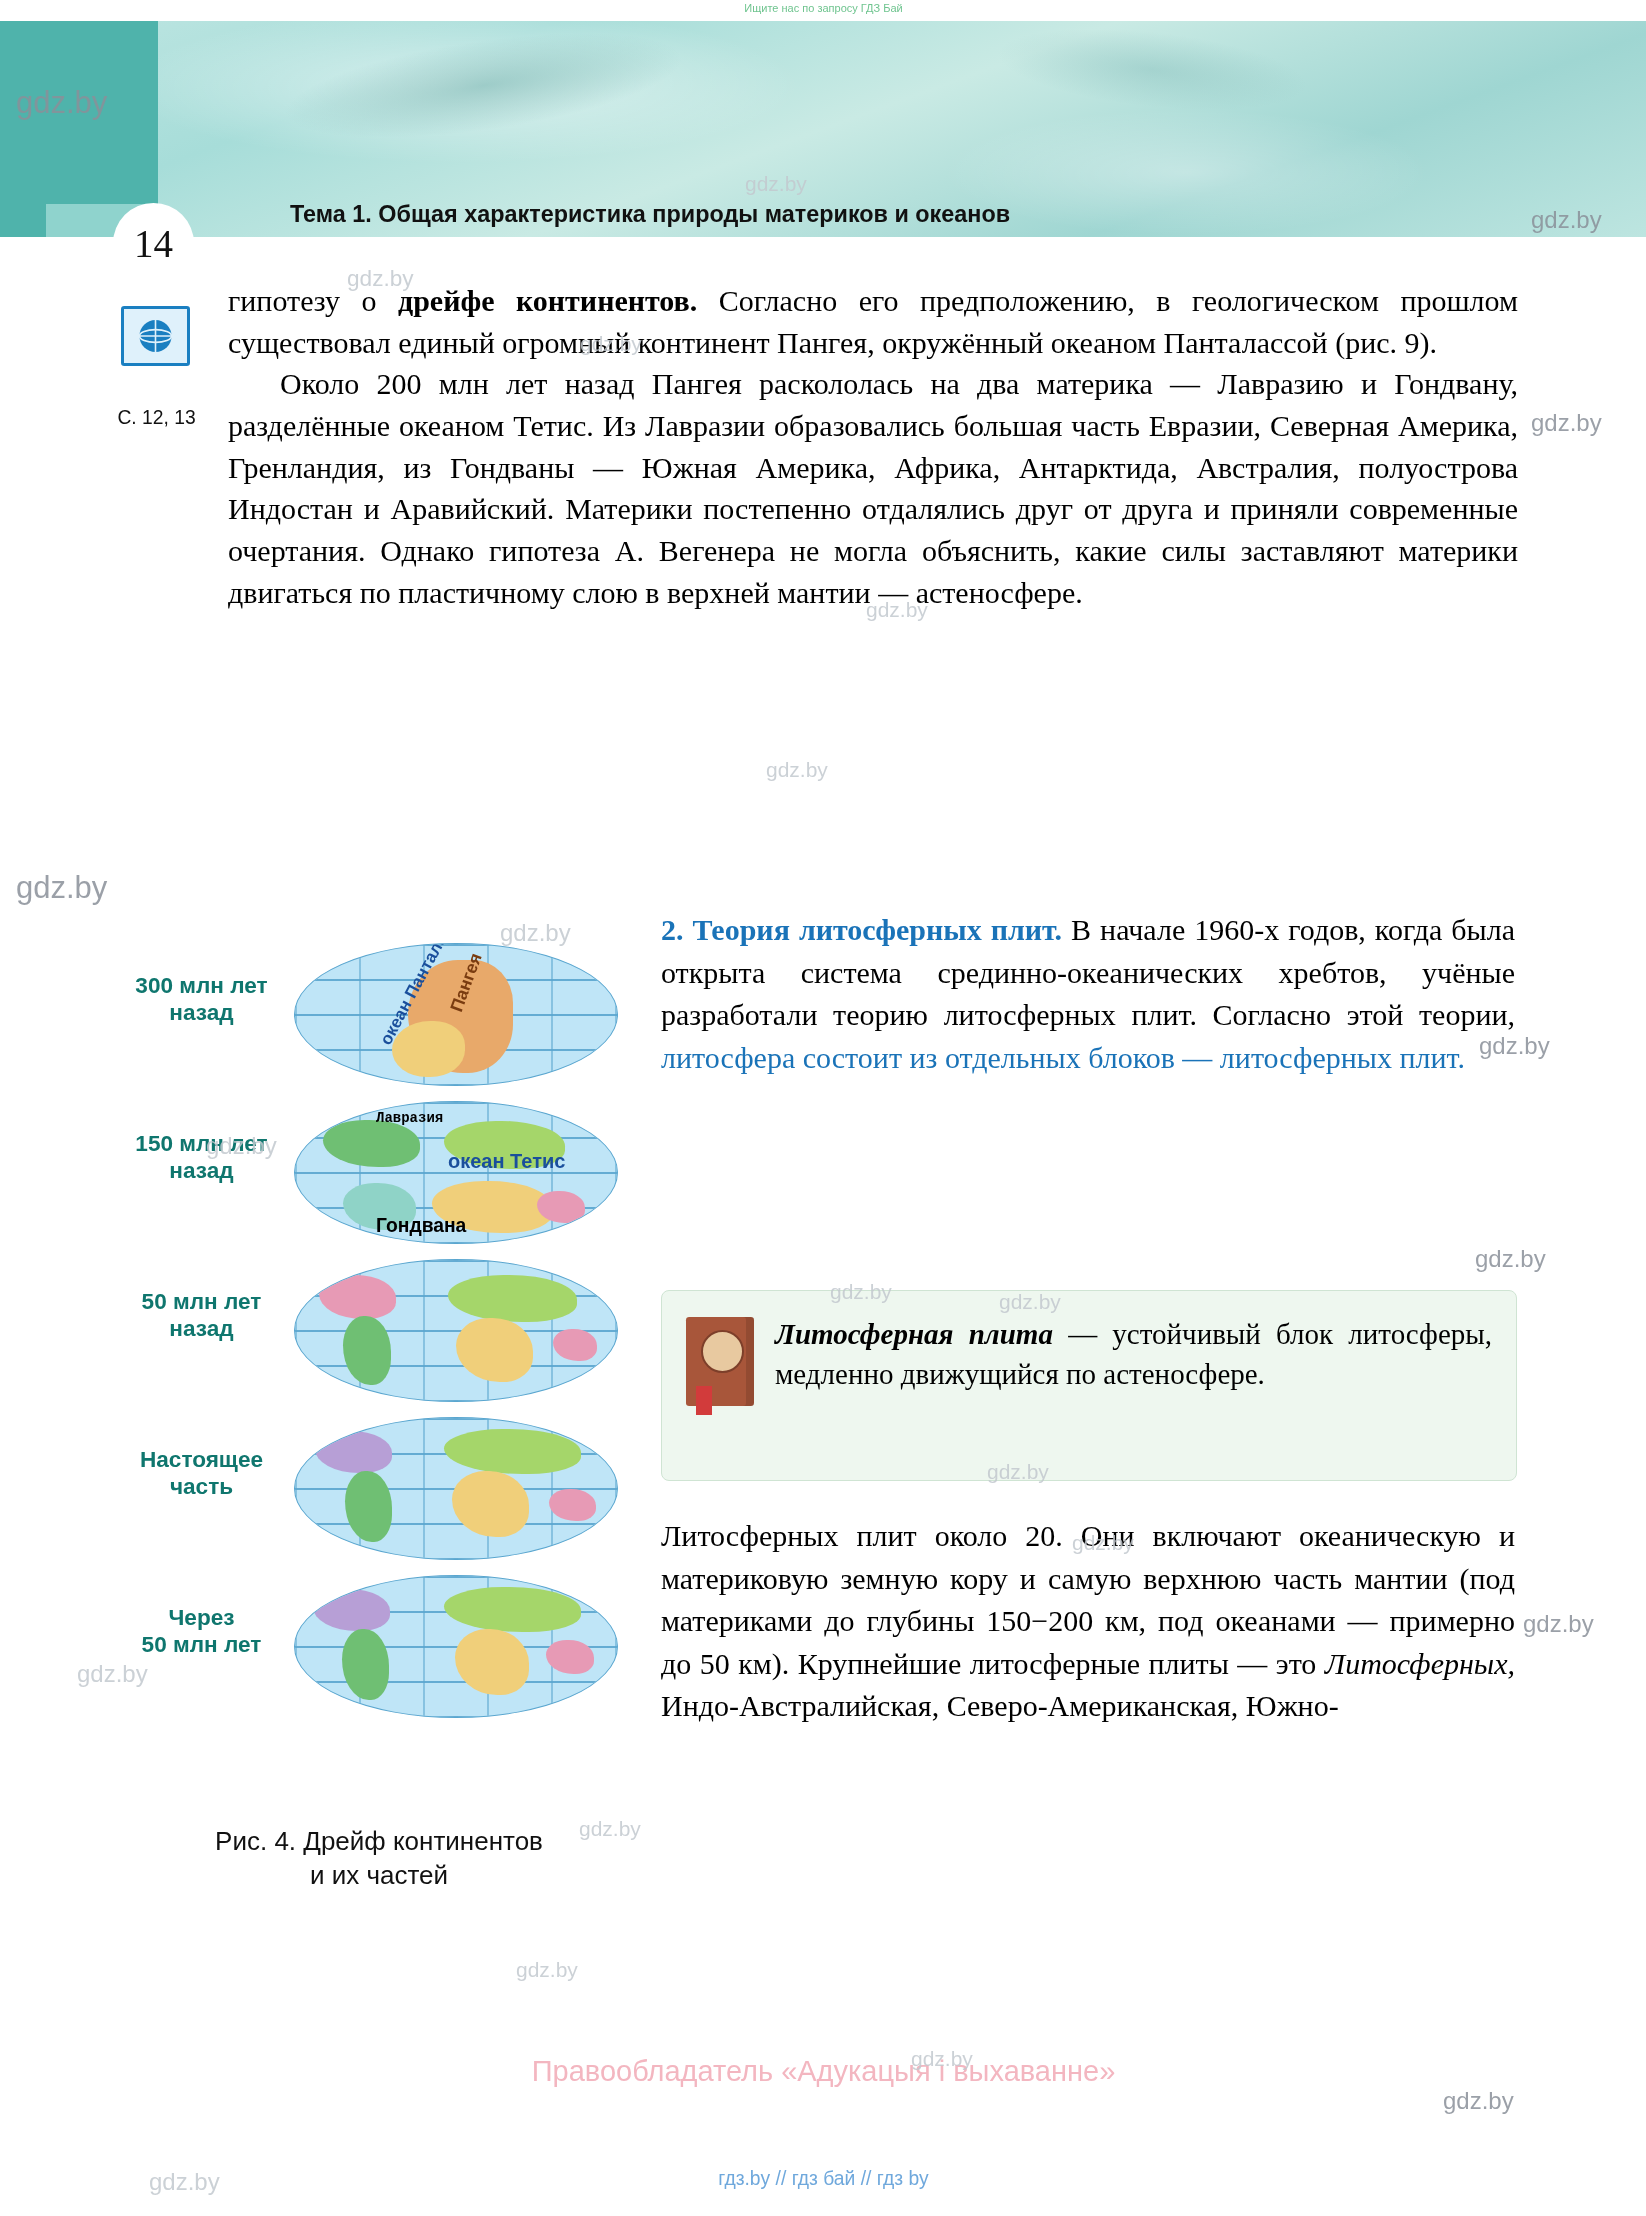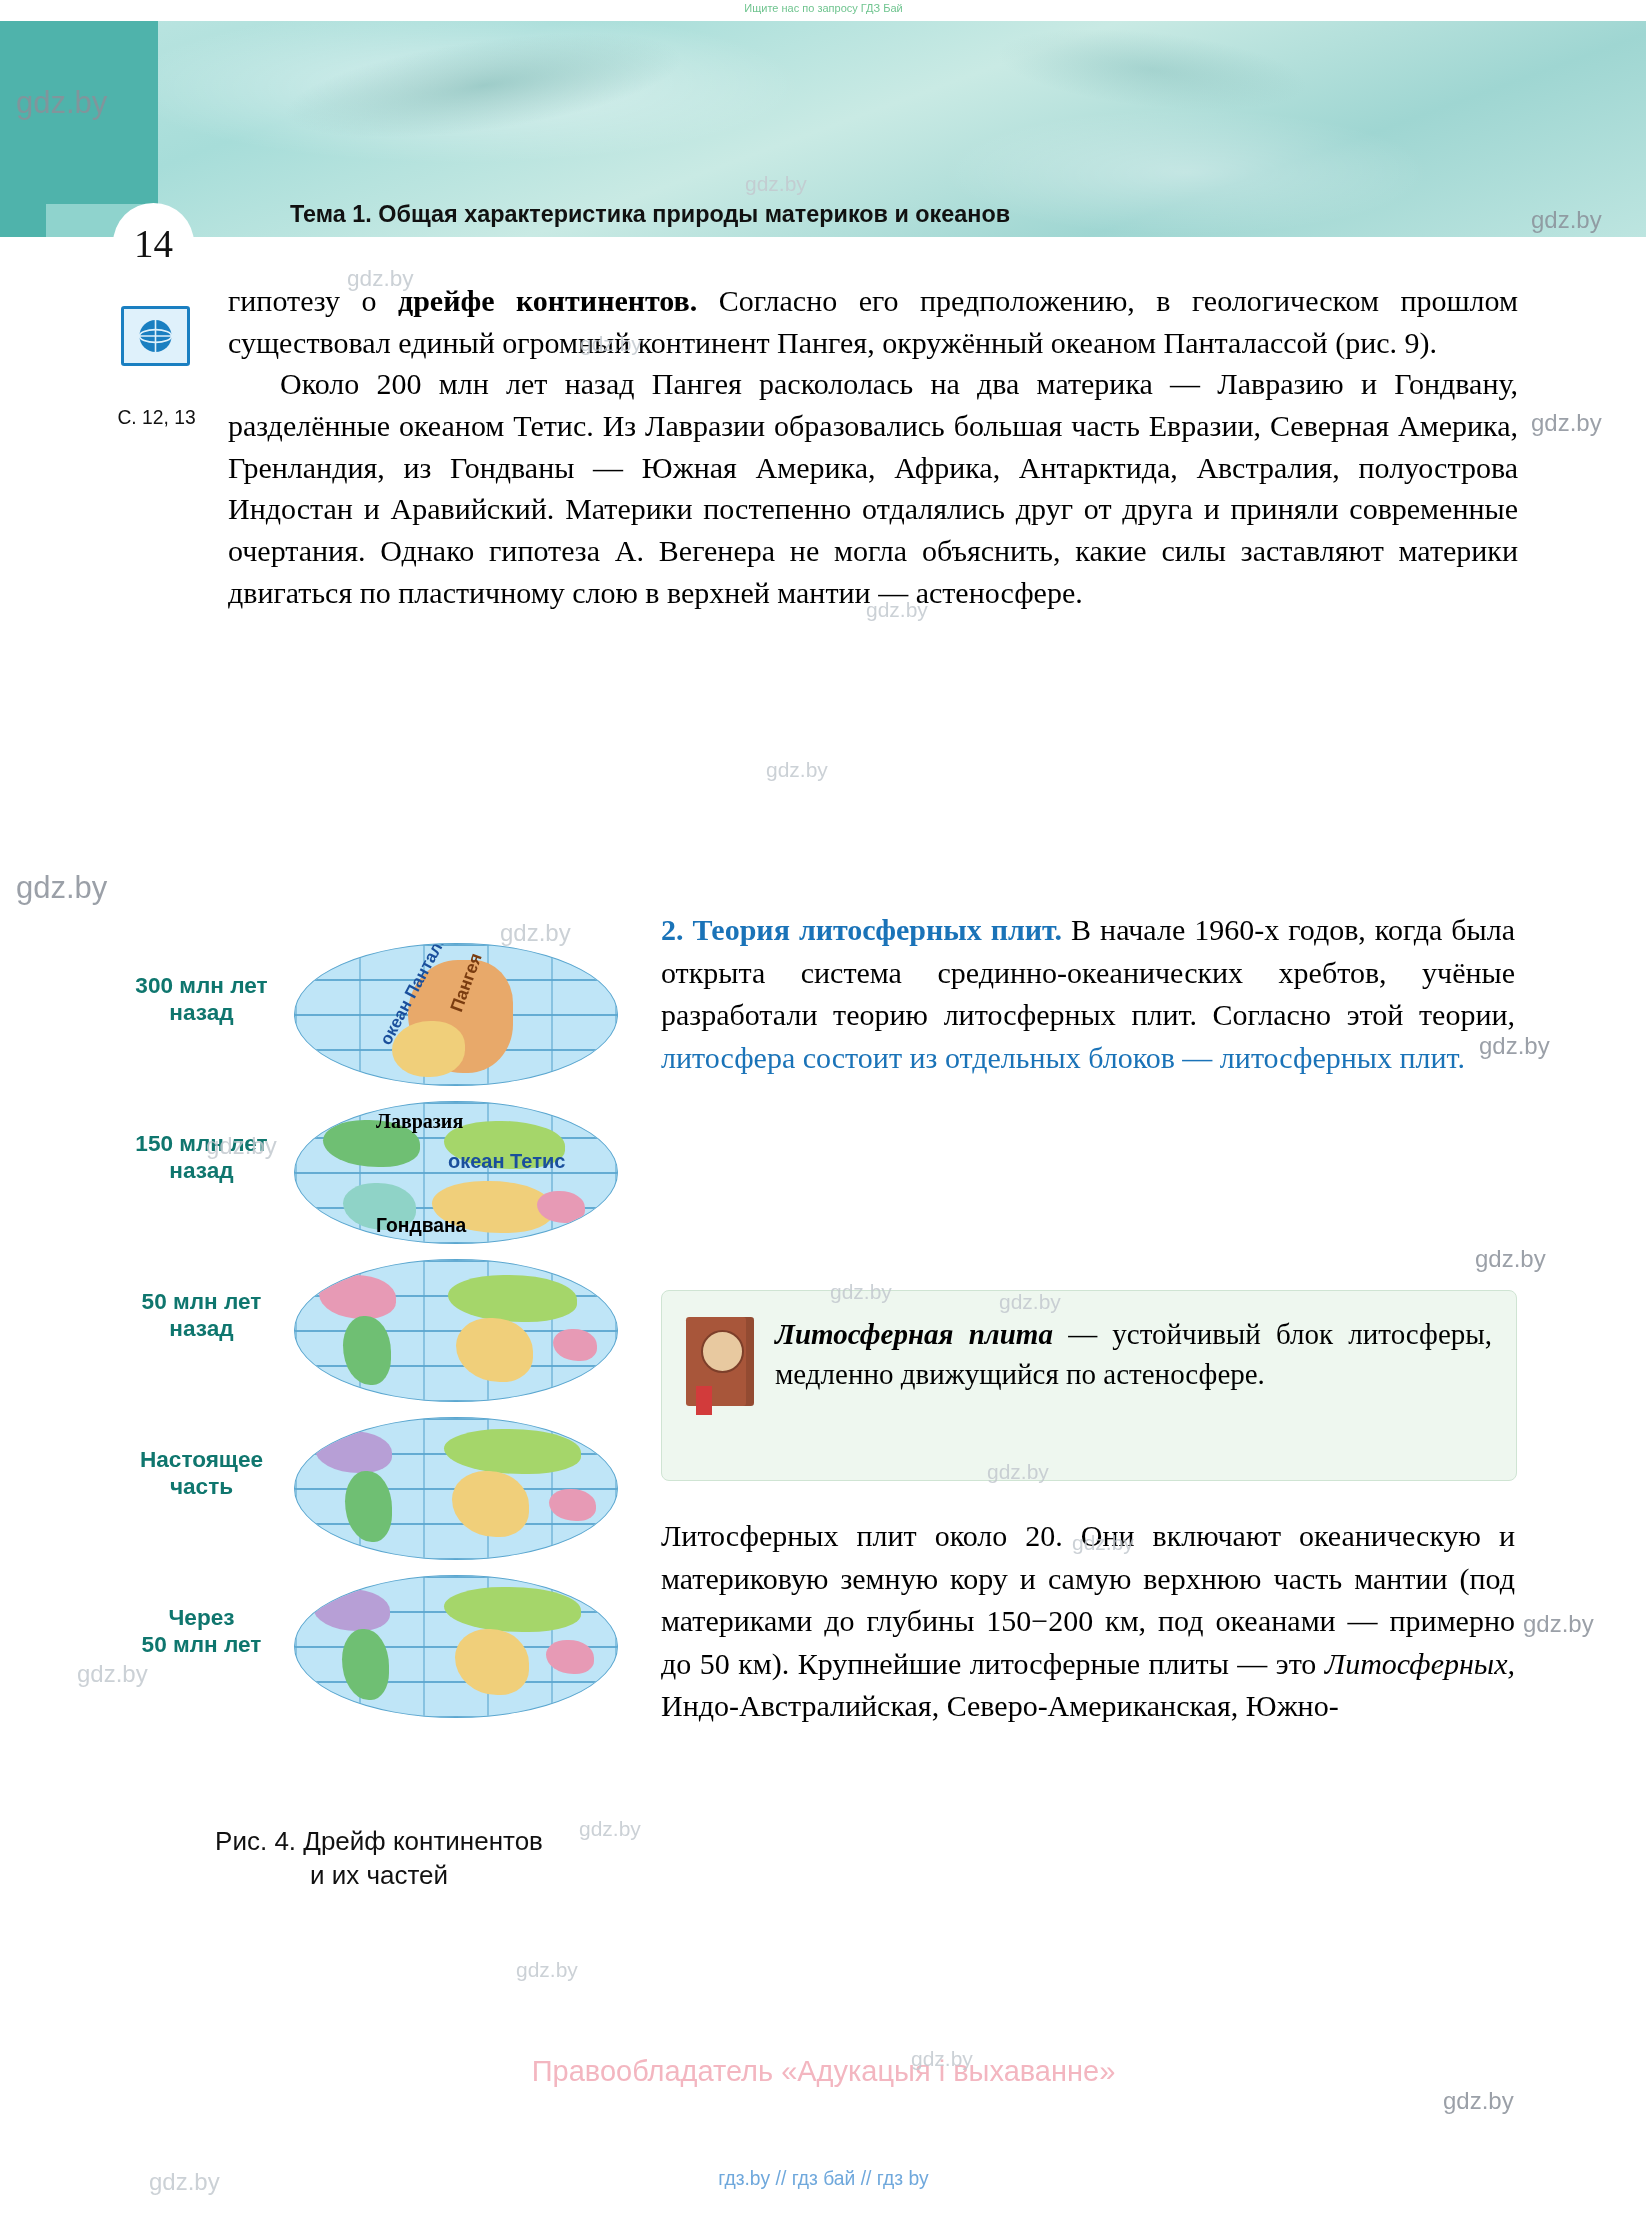--- a/index.html
+++ b/index.html
@@ -262,21 +262,21 @@
       <span>150 млн лет</span><br>
       <span>назад</span>
     </div>
     <div class="globe">
       <div class="grid"></div>
       <div class="land" style="left:28px;top:17.7px;width:97px;height:47px;background:#6fbf73;"></div>
       <div class="land" style="left:149px;top:19.3px;width:121px;height:48px;background:#a5d66a;"></div>
       <div class="land" style="left:48px;top:81px;width:73px;height:47px;background:#8fd3c7;"></div>
       <div class="land" style="left:137px;top:79px;width:121px;height:52px;background:#f0cf7a;"></div>
       <div class="land" style="left:242px;top:89px;width:48px;height:32px;background:#e79ab5;"></div>
-      <span style="position:absolute;left:81px;top:8px;font-family:Liberation Serif, serif;font-size:20px;font-weight:bold;color:#000;white-space:nowrap;">Лавразия</span>
+      <span style="position:absolute;left:81px;top:8px;font-family:Liberation Mono, monospace;font-size:14px;font-weight:bold;color:#000;white-space:nowrap;">Лавразия</span>
       <span style="position:absolute;left:153px;top:48px;font-family:'Liberation Sans',sans-serif;font-size:20px;font-weight:bold;color:#1a4f9c;white-space:nowrap;">океан Тетис</span>
       <span style="position:absolute;left:81px;top:113px;font-family:'Liberation Sans',sans-serif;font-size:19.3px;font-weight:bold;color:#000;white-space:nowrap;">Гондвана</span>
     </div>
   </div>
 
   <div class="fig-row">
     <div class="fig-label">
       <span>50 млн лет</span><br>
       <span>назад</span>
     </div>

